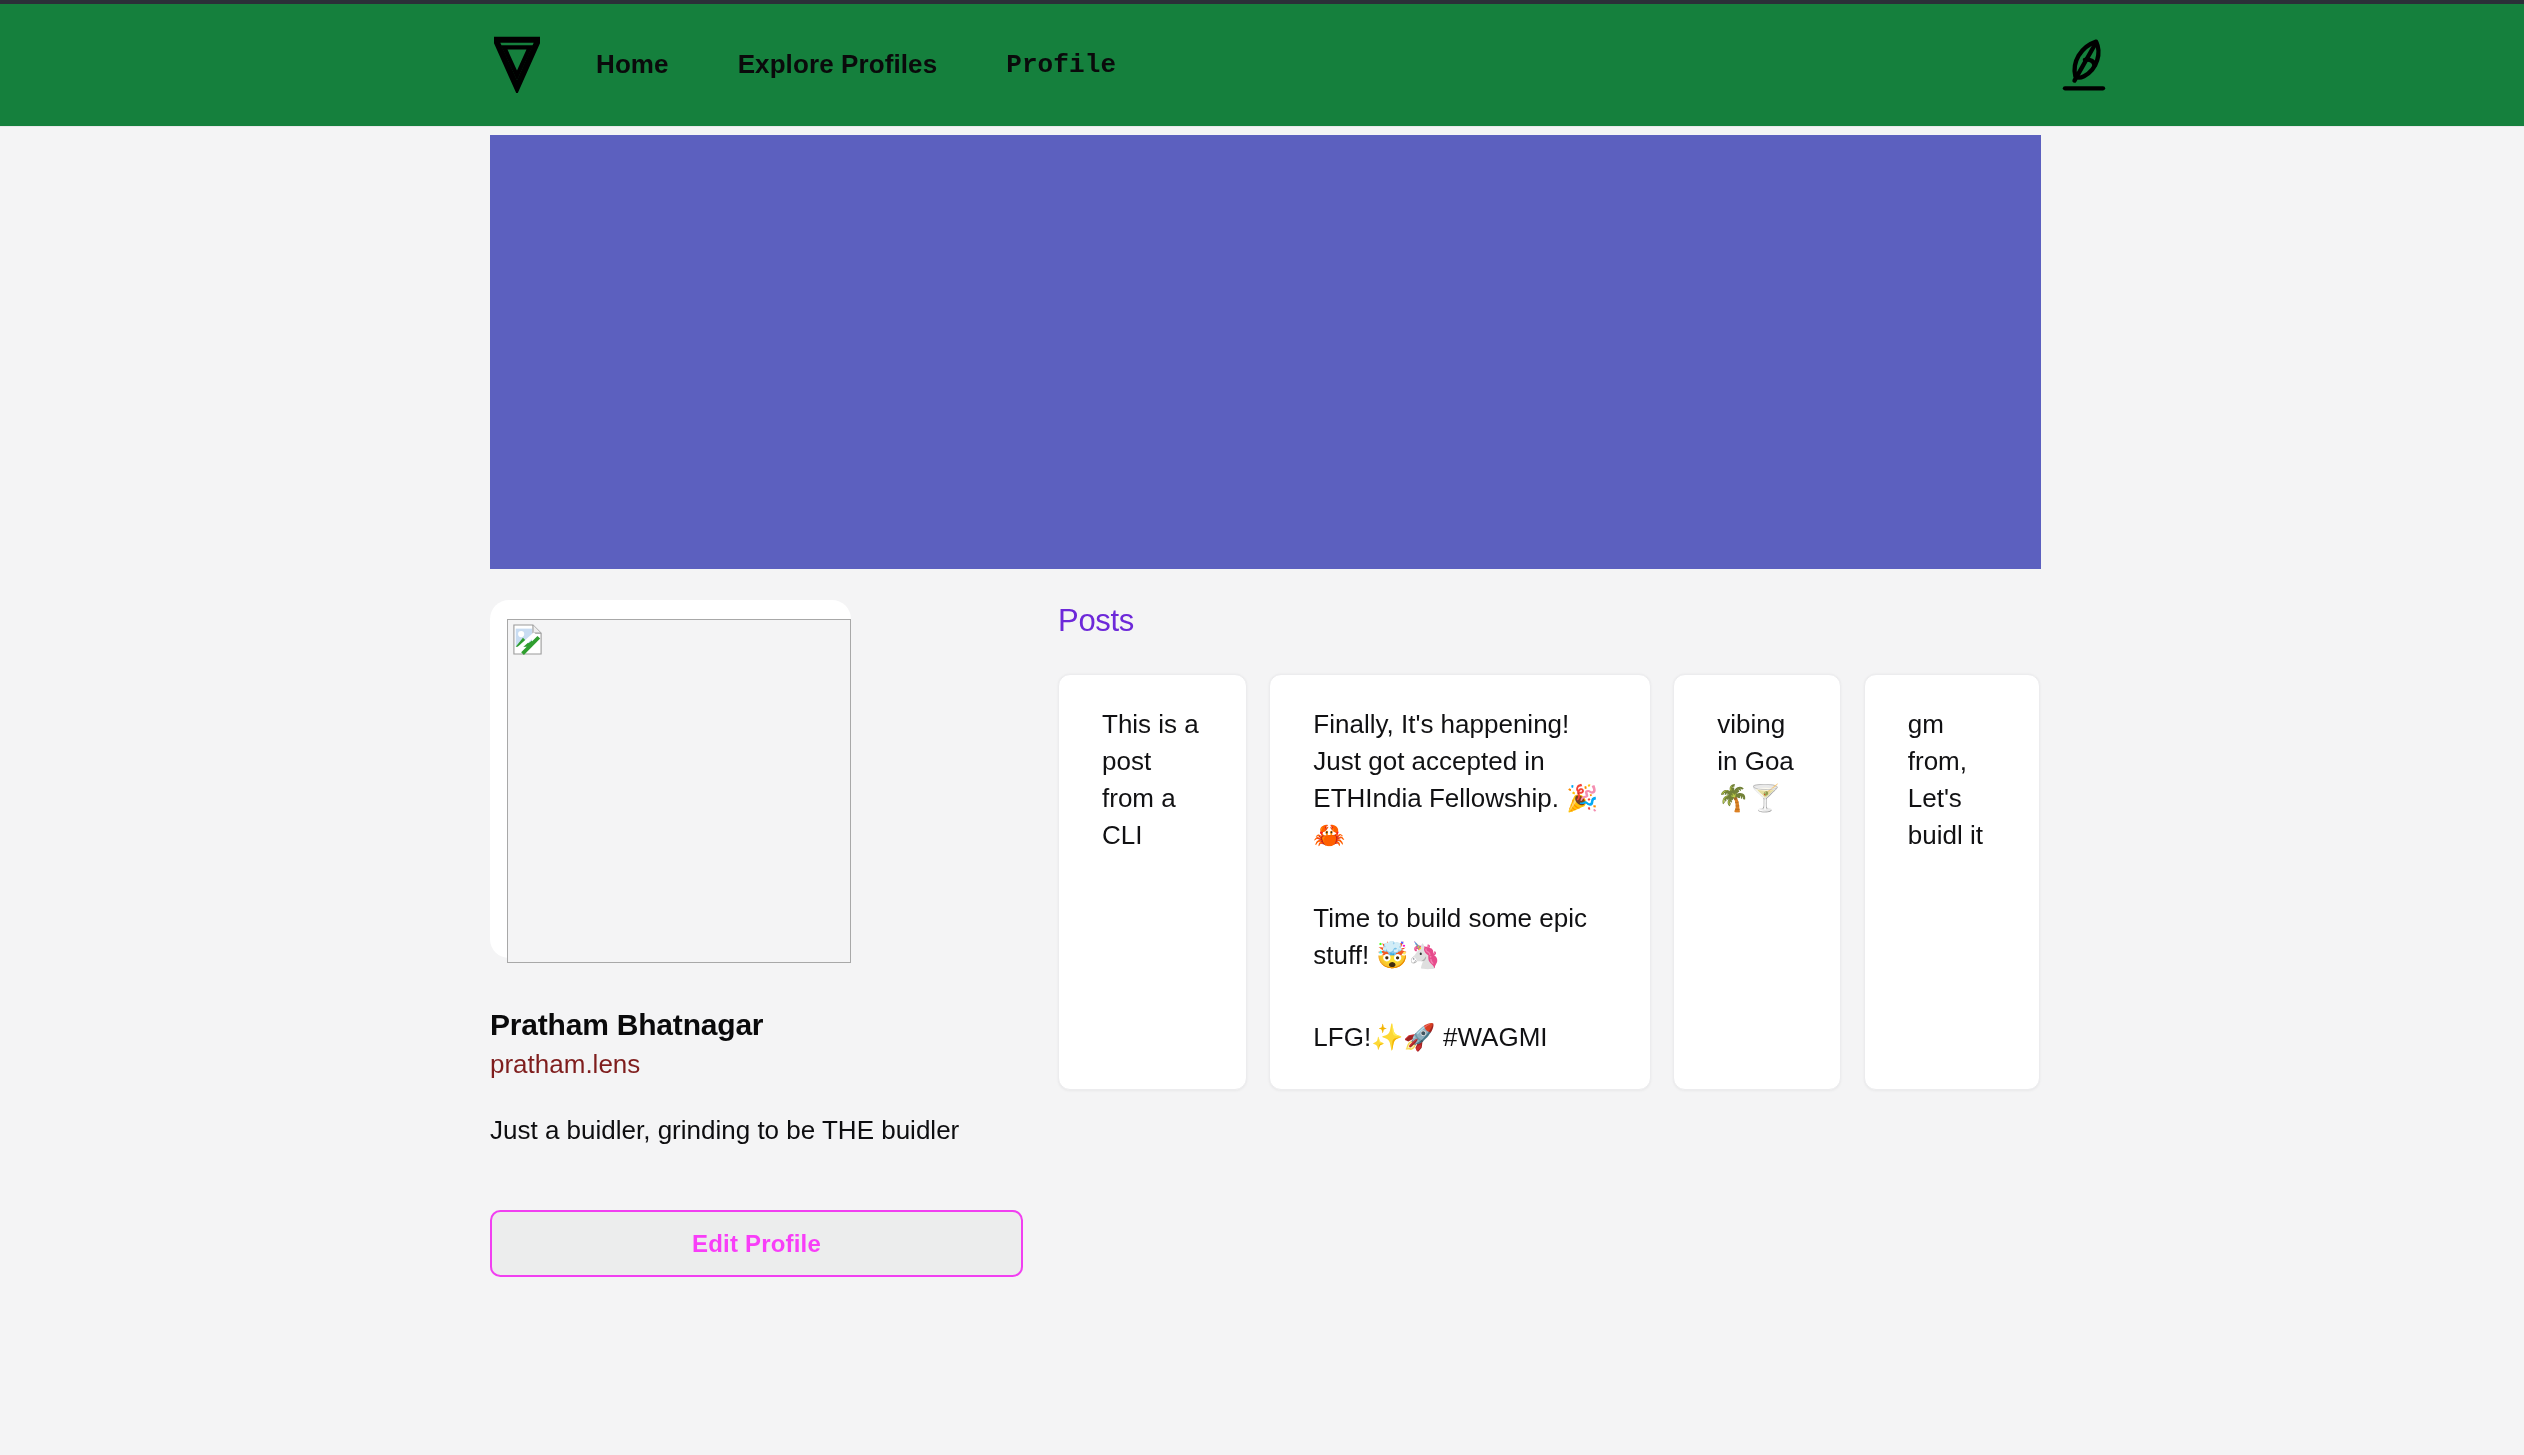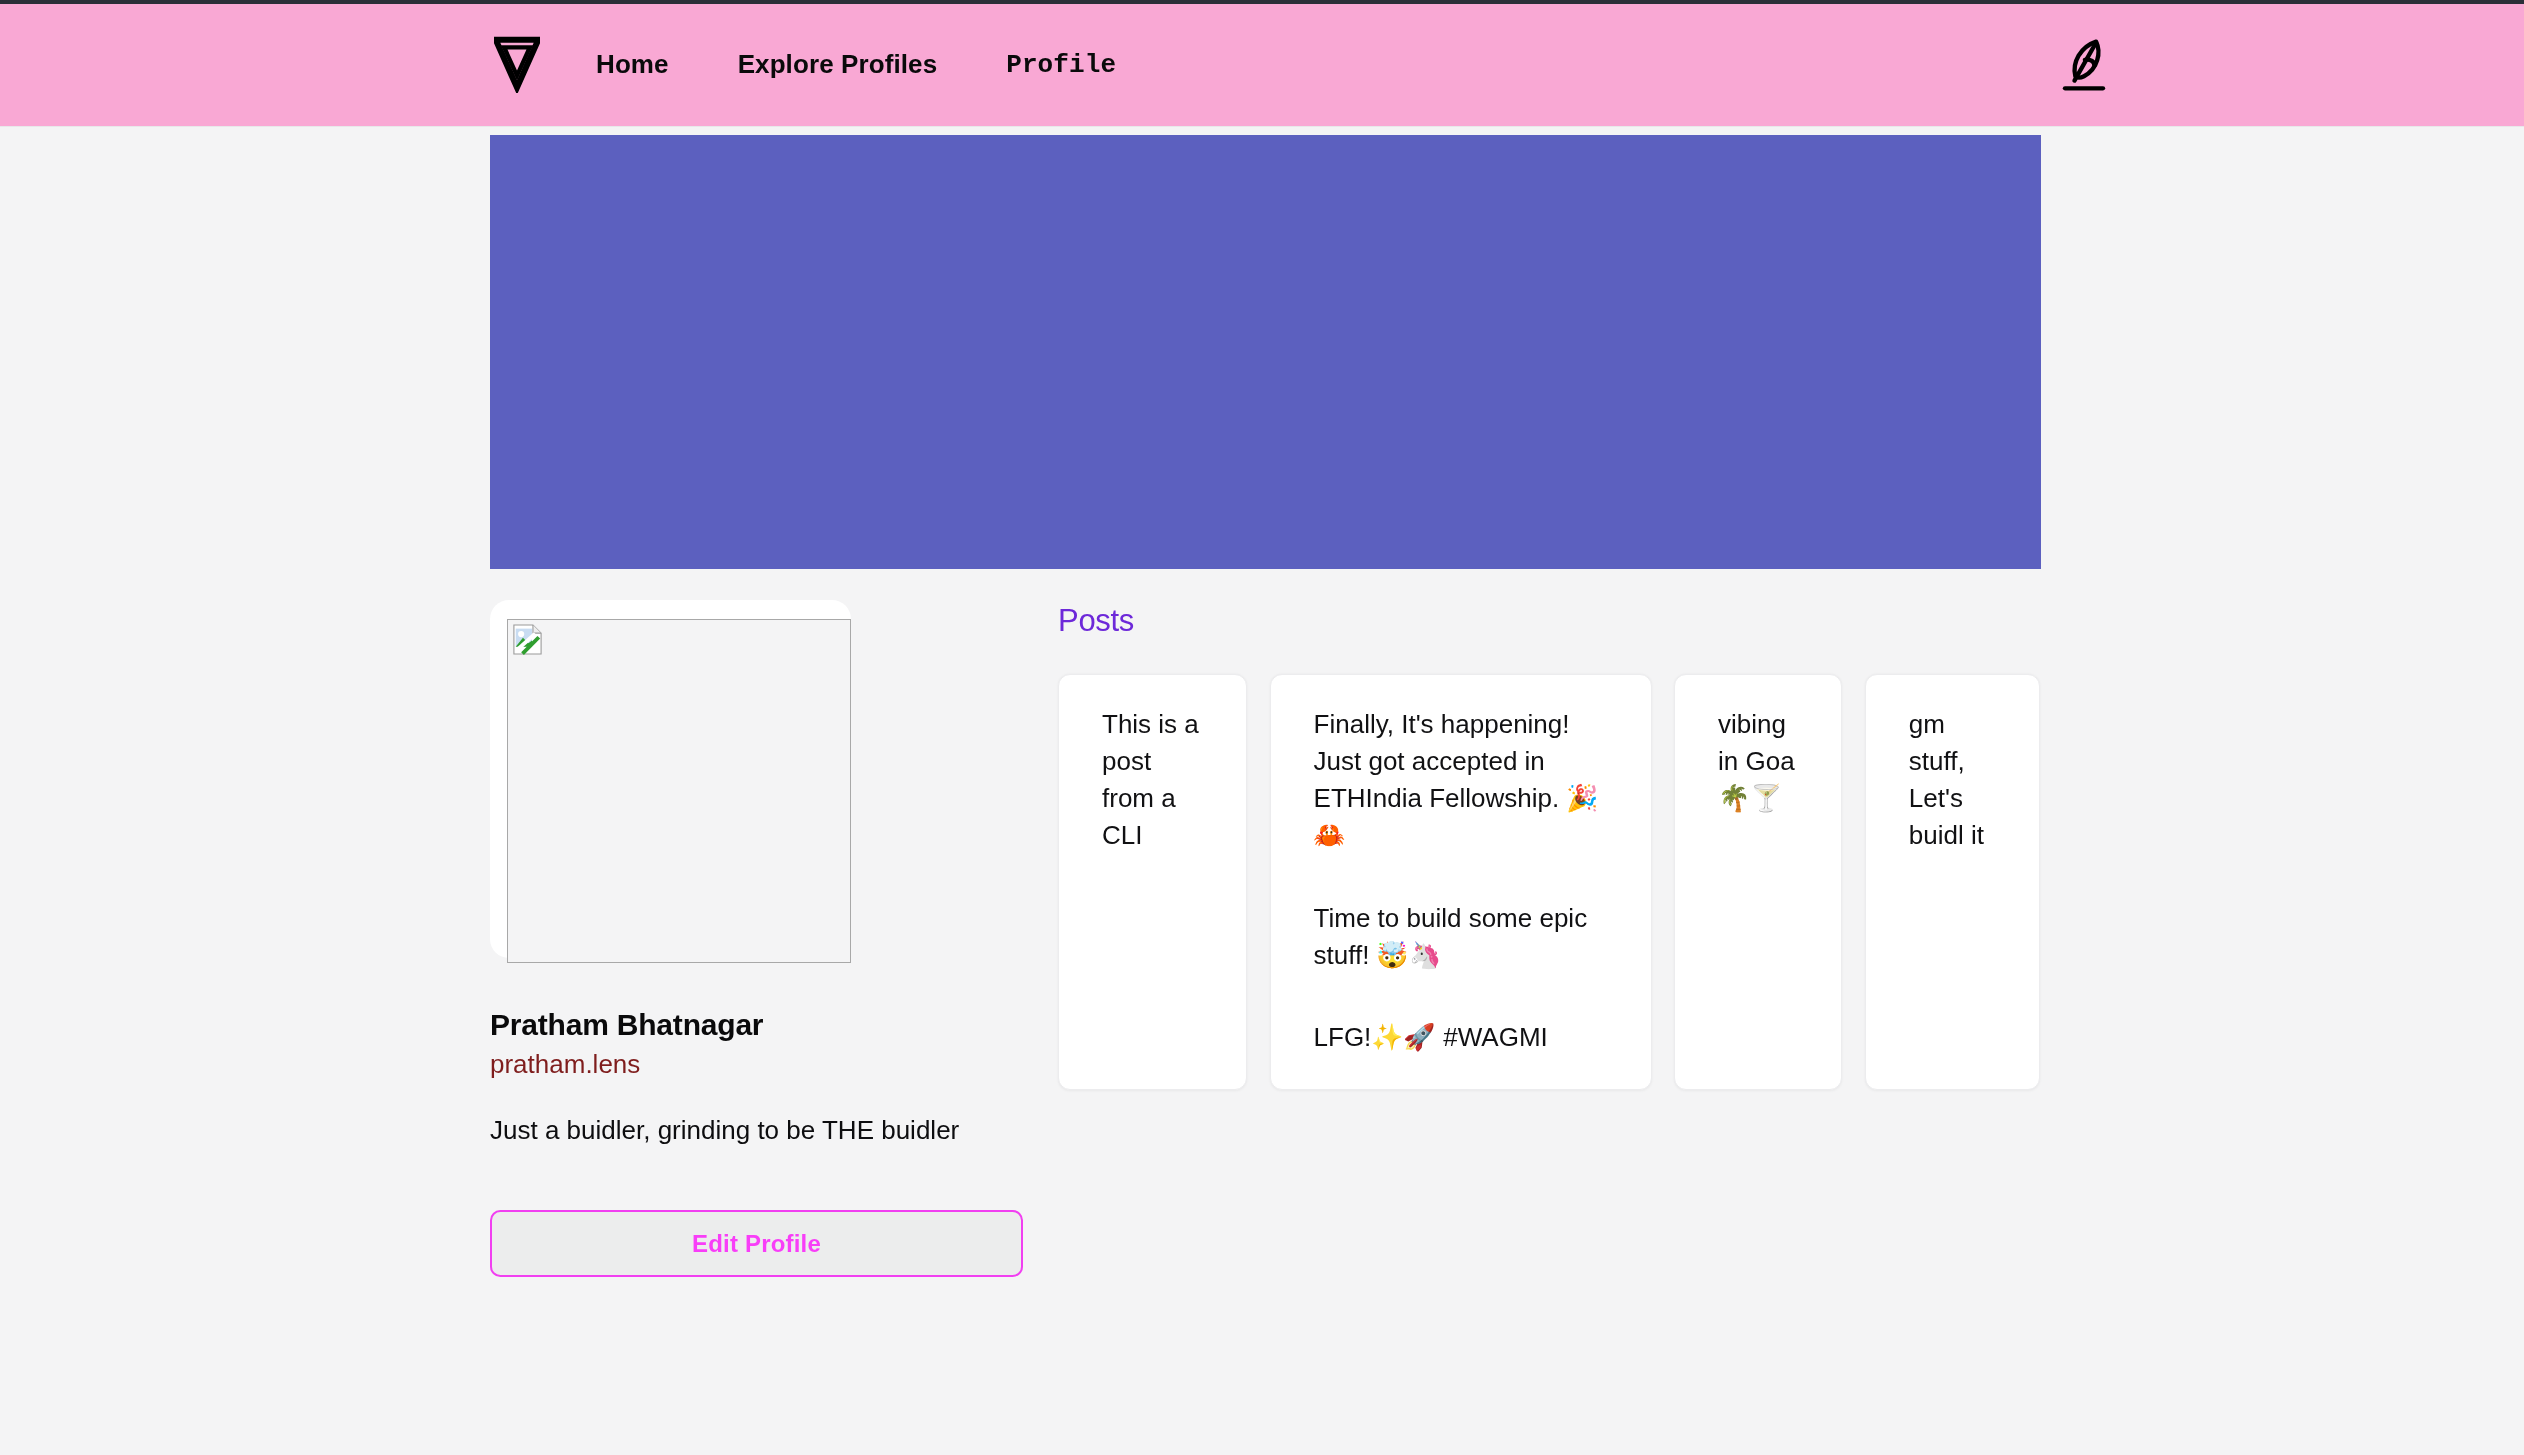--- a/index.html
+++ b/index.html
@@ -25,21 +25,21 @@
     height: 4.3px;
     background: #2b2f38;
   }
 
   
   .navbar {
     position: absolute;
     top: 4.3px; left: 0;
     width: 2525px;
     height: 123px;
-    background: #f9a8d4;
+    background: #15803d;
     border-bottom: 1.7px solid #e8e8ea;
     display: flex;
     align-items: center;
   }
 
   .nav-inner {
     position: absolute;
     left: 490px;
     top: 0;
     height: 121px;
@@ -307,19 +307,19 @@
         <div class="post-line">Finally, It's happening! Just got accepted in ETHIndia Fellowship. 🎉🦀</div>
         <div class="post-line">Time to build some epic stuff! 🤯🦄</div>
         <div class="post-line">LFG!✨🚀 #WAGMI</div>
       </div>
 
       <div class="post-card">
         <div class="post-line">vibing in Goa 🌴🍸</div>
       </div>
 
       <div class="post-card">
-        <div class="post-line">gm stuff, Let's buidl it</div>
+        <div class="post-line">gm from, Let's buidl it</div>
       </div>
 
     </div>
   </div>
 </div>
 
 
 </body></html>

